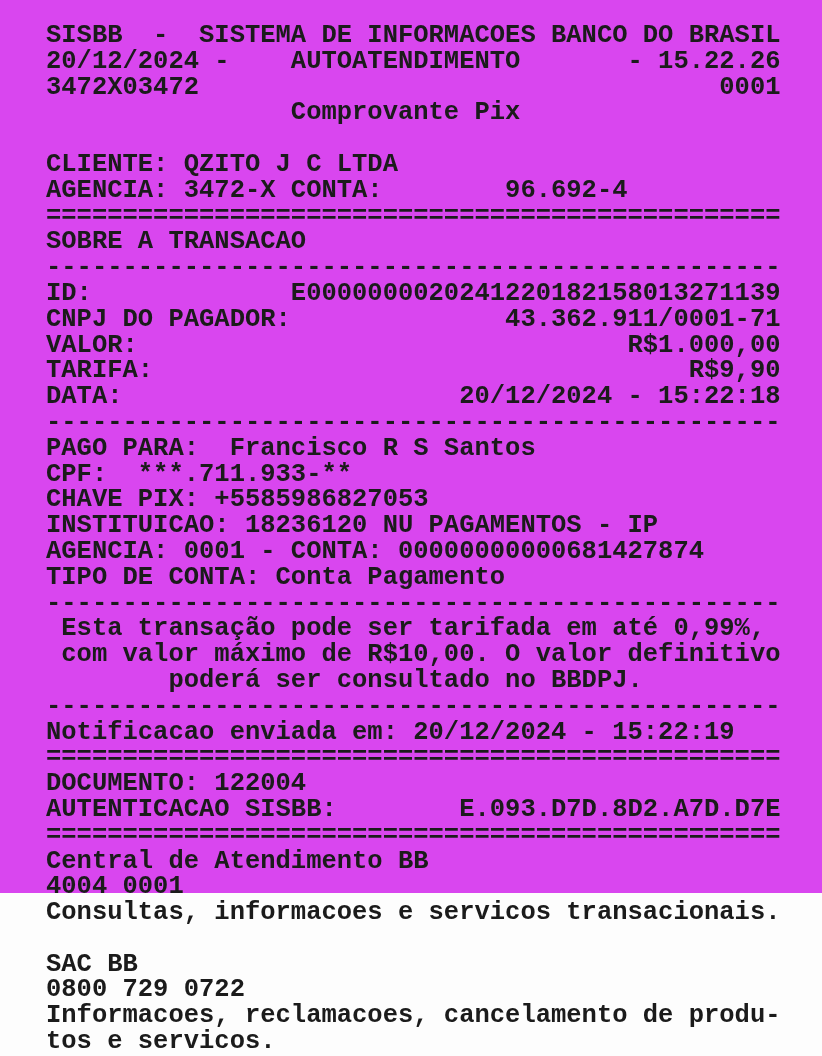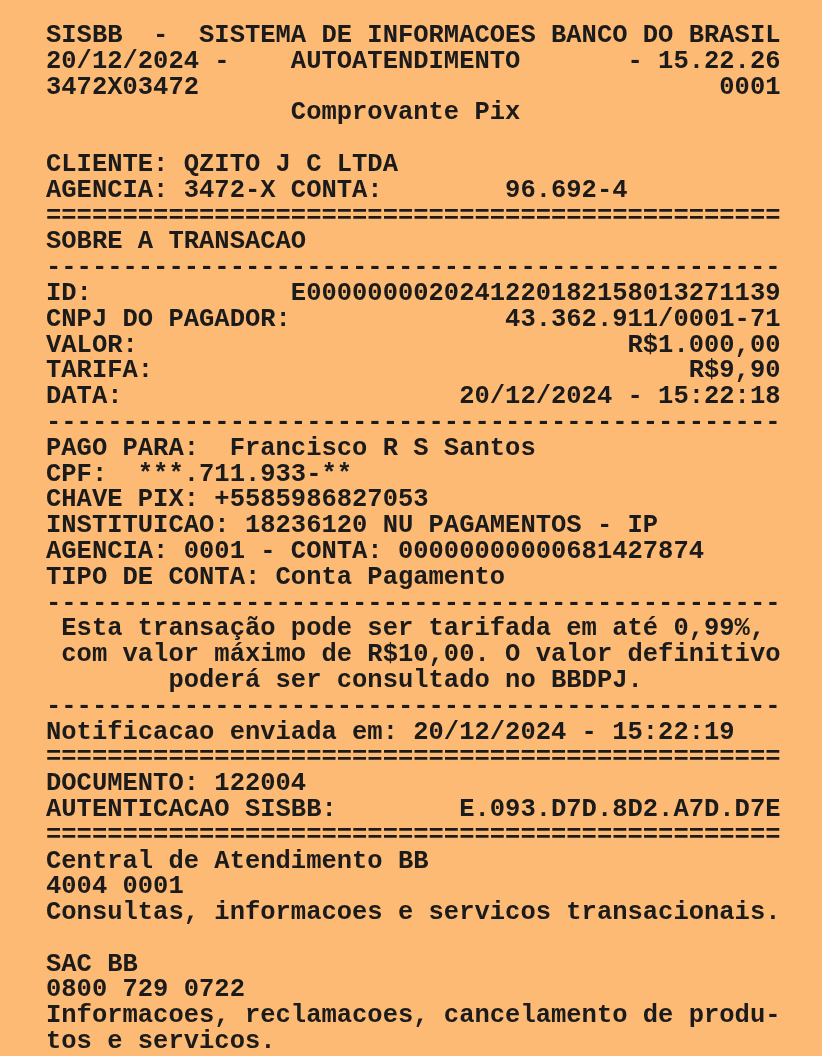--- a/index.html
+++ b/index.html
@@ -7,22 +7,22 @@
     padding: 0;
     background: #fdfdfd;
   }
   body {
     width: 822px;
     height: 1056px;
     overflow: hidden;
   }
   .page {
     width: 822px;
-    height: 1056px;
-    background: #fdba74;
+    height: 893px;
+    background: #d946ef;
   }
   .receipt {
     margin: 0;
     padding: 23px 0 0 46px;
     font-family: "Liberation Mono", "DejaVu Sans Mono", monospace;
     font-weight: 700;
     font-size: 25.5px;
     line-height: 25.8px;
     color: #1b1b1b;
     white-space: pre;

